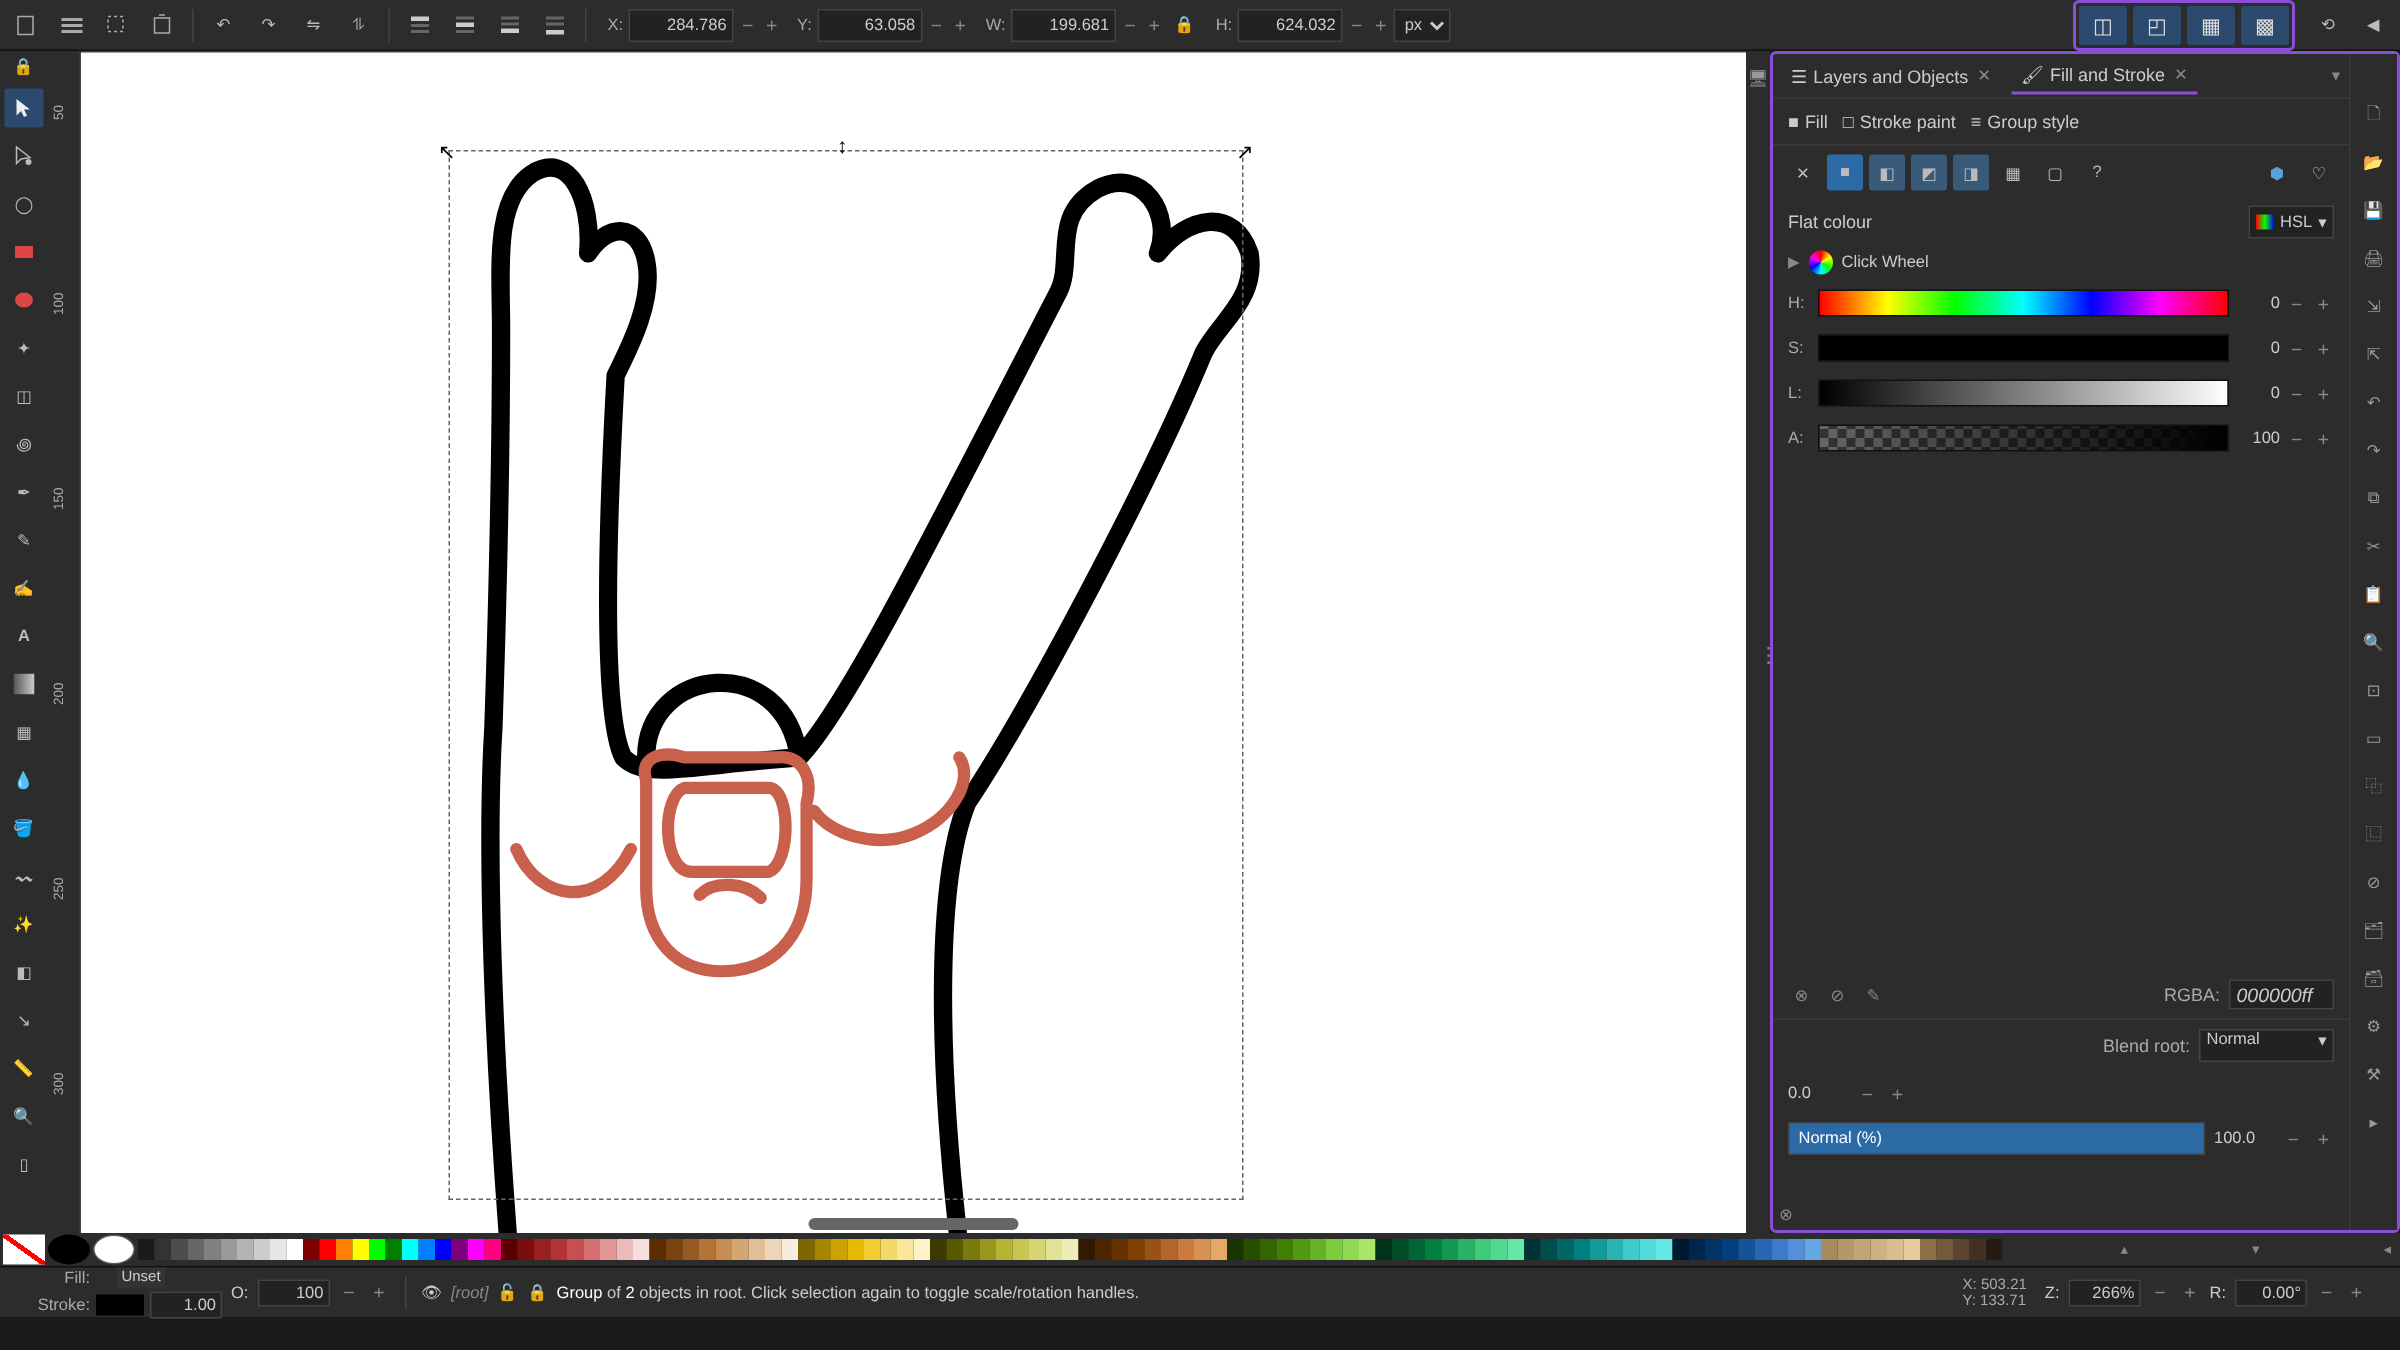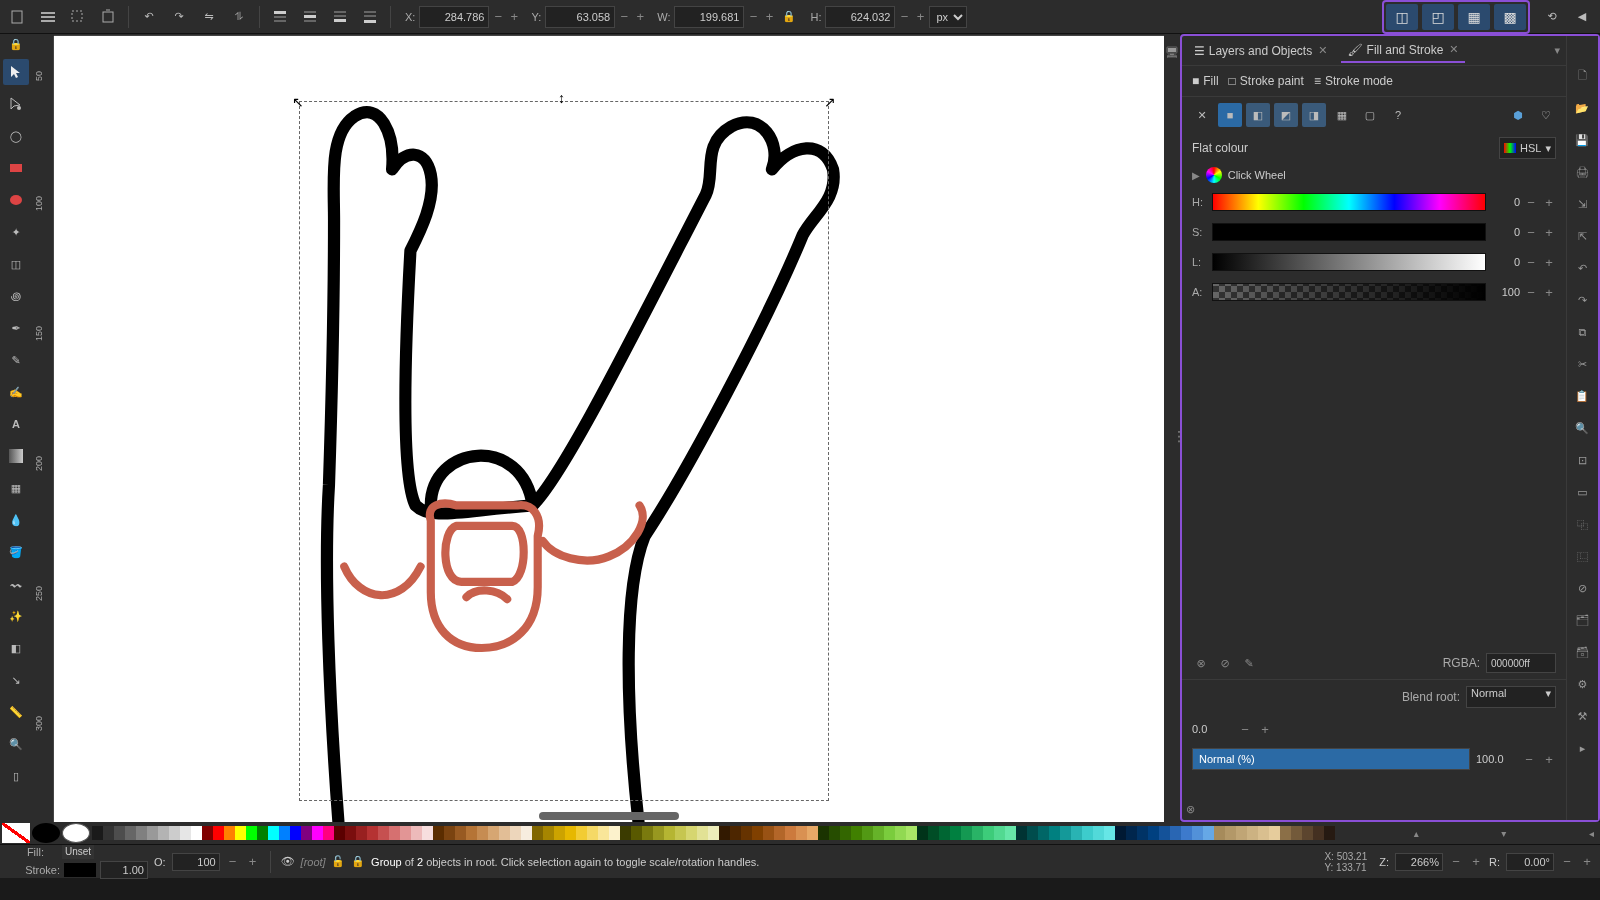--- a/index.html
+++ b/index.html
@@ -58,21 +58,21 @@
 .slider-bar { flex: 1; height: 18px; position: relative; border: 1px solid #111; }
 .h-grad { background: linear-gradient(to right, red, yellow, lime, cyan, blue, magenta, red); }
 .s-grad { background: #000; }
 .l-grad { background: linear-gradient(to right, #000, #fff); }
 .a-grad { background: repeating-conic-gradient(#666 0% 25%, #333 0% 50%) 0 / 12px 12px; position: relative; }
 .a-grad::after { content:''; position: absolute; inset: 0; background: linear-gradient(to right, transparent, #000); }
 .slider-val { width: 30px; background: transparent; border: none; color: #ccc; text-align: right; font-size: 11px; }
 .rgba-row { display: flex; align-items: center; padding: 6px 10px; gap: 6px; margin-top: 340px; }
 .small-icon { width: 18px; height: 18px; color: #888; display: flex; align-items: center; justify-content: center; }
 .rgba-label { margin-left: auto; font-size: 12px; color: #aaa; }
-.rgba-val { background: #222; border: 1px solid #444; color: #ccc; width: 70px; height: 20px; padding: 0 4px; font-size: 10px; }
+.rgba-val { background: #222; border: 1px solid #444; color: #ccc; width: 70px; height: 20px; padding: 0 4px; font-size: 13px; font-style: italic; }
 .blend-row { display: flex; align-items: center; padding: 6px 10px; gap: 6px; border-top: 1px solid #3a3a3a; }
 .blend-label { margin-left: auto; color: #aaa; font-size: 12px; }
 .blend-sel { background: #222; border: 1px solid #444; color: #ccc; height: 22px; font-size: 11px; min-width: 90px; padding: 0 4px; }
 .eff-row { display: flex; align-items: center; padding: 4px 10px; gap: 6px; }
 .eff-bar { flex: 1; height: 22px; background: #222; border: 1px solid #444; display: flex; align-items: center; padding: 0 6px; font-size: 11px; color: #aaa; position: relative; }
 .eff-bar.opacity { background: #2b6aa5; color: #fff; }
 .eff-val { width: 40px; text-align: left; color: #ccc; font-size: 11px; }
 .rs-toolbar { width: 32px; background: #2c2c2c; display: flex; flex-direction: column; align-items: center; padding-top: 28px; gap: 8px; border-left: 1px solid #3a3a3a; }
 .rs-btn { width: 24px; height: 24px; display: flex; align-items: center; justify-content: center; color: #999; cursor: pointer; }
 .dock-corner { position: absolute; bottom: 4px; left: 4px; color: #888; }
@@ -80,21 +80,21 @@
 
 .palette-row { height: 22px; background: #2c2c2c; display: flex; align-items: center; padding: 0 2px; }
 .pal-none { width: 28px; height: 20px; background: #fff; position: relative; margin-right: 2px; flex-shrink: 0; }
 .pal-none::after { content:''; position: absolute; inset: 0; background: linear-gradient(to top right, transparent 45%, red 45%, red 55%, transparent 55%); }
 .pal-black, .pal-white { width: 28px; height: 20px; margin-right: 2px; flex-shrink: 0; border-radius: 50%; }
 .pal-black { background: #000; }
 .pal-white { background: #fff; border: 1px solid #555; }
 .pal-sw { width: 11px; height: 14px; flex-shrink: 0; }
 .pal-nav { color: #888; font-size: 10px; margin-left: auto; padding: 0 4px; cursor: pointer; }
 
-.status-bar { height: 34px; background: #2c2c2c; border-top: 1px solid #111; display: flex; align-items: center; padding: 0 6px; gap: 6px; font-size: 11px; }
+.status-bar { height: 34px; background: #2c2c2c; border-top: 1px solid #111; display: flex; align-items: center; padding: 0 22px; gap: 6px; font-size: 11px; }
 .status-swatch { width: 32px; height: 14px; }
 .status-label { color: #aaa; width: 38px; text-align: right; }
 .status-input { background: #222; border: 1px solid #444; color: #ccc; width: 48px; height: 18px; font-size: 11px; text-align: right; padding: 0 3px; }
 .layer-ind { color: #888; font-style: italic; }
 .status-msg { flex: 1; color: #ccc; }
 .status-msg b { font-weight: normal; color: #fff; }
 .status-coords { display: flex; flex-direction: column; font-size: 10px; line-height: 11px; color: #aaa; margin-right: 6px; }
 </style>
 </head>
 <body>
@@ -316,21 +316,21 @@
         <div class="sub-tab">
             <span>■</span>
             <span>Fill</span>
           </div>
         <div class="sub-tab">
             <span>□</span>
             <span>Stroke paint</span>
           </div>
         <div class="sub-tab">
             <span>≡</span>
-            <span>Stroke mode</span>
+            <span>Group style</span>
           </div>
       </div>
       <div class="paint-row">
         <div class="paint-btn">✕</div>
         <div class="paint-btn flat">■</div>
         <div class="paint-btn sel">◧</div>
         <div class="paint-btn sel">◩</div>
         <div class="paint-btn sel">◨</div>
         <div class="paint-btn">▦</div>
         <div class="paint-btn">▢</div>
@@ -559,21 +559,21 @@
   <span class="pal-nav">▾</span>
   <span class="pal-nav">◂</span>
 </div>
 
 <div class="status-bar">
   <div style="display:flex; flex-direction:column; gap:2px;">
     <div style="display:flex; align-items:center; gap:4px;">
       <span class="status-label">Fill:</span>
       <span class="status-swatch" style="background:#333; color:#ccc; text-align:center; font-size:10px; line-height:14px;margin-left:14px;">Unset</span>
     </div>
-    <div style="display:flex; align-items:center; gap:4px;margin-left:16px;">
+    <div style="display:flex; align-items:center; gap:4px;">
       <span class="status-label">Stroke:</span>
       <span class="status-swatch" style="background:#000;"></span>
       <input class="status-input" value="1.00" style="">
     </div>
   </div>
   <span>O:</span>
   <input class="status-input" value="100" style="">
   <div class="pm-btn">−</div>
   <div class="pm-btn">+</div>
   <div class="tb-sep"></div>

